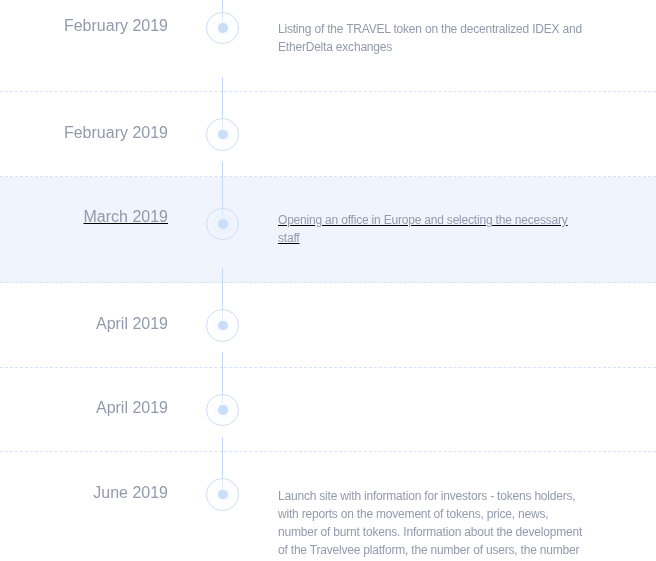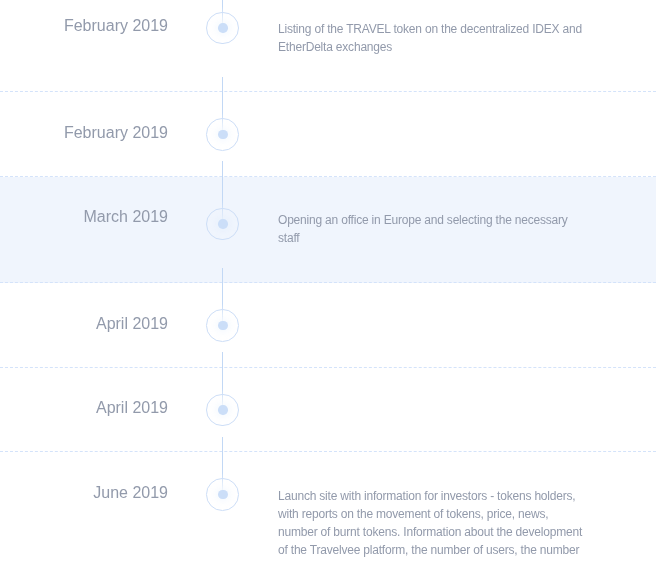--- a/index.html
+++ b/index.html
@@ -32,21 +32,21 @@
   .tl-row {
     position: relative;
     display: flex;
     align-items: flex-start;
     box-sizing: border-box;
     padding-top: 34.4px;
     padding-bottom: 35.1px;
     border-bottom: 1px dashed #d4e3fa;
     background: transparent;
   }
-  .tl-row.is-active { background: #f0f5fd; }
+  .tl-row.is-active { background: #f0f5fd; text-decoration: underline; }
   .tl-row.is-active .tl-circle { top: 11.8px; }
   .tl-row.is-active .tl-line { height: 61.7px; }
   .tl-row.is-last { border-bottom: none; }
 
   
   .tl-line {
     position: absolute;
     left: 55px;
     margin-left: -1px;
     width: 1px;

